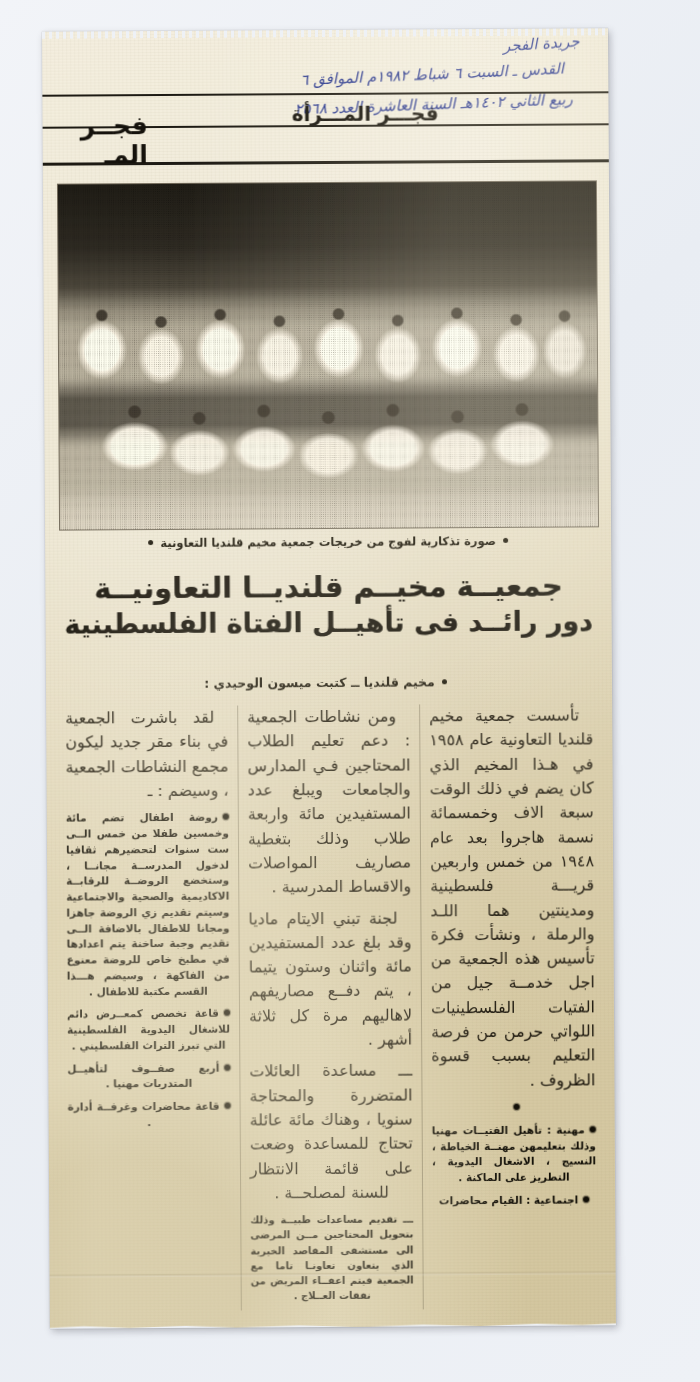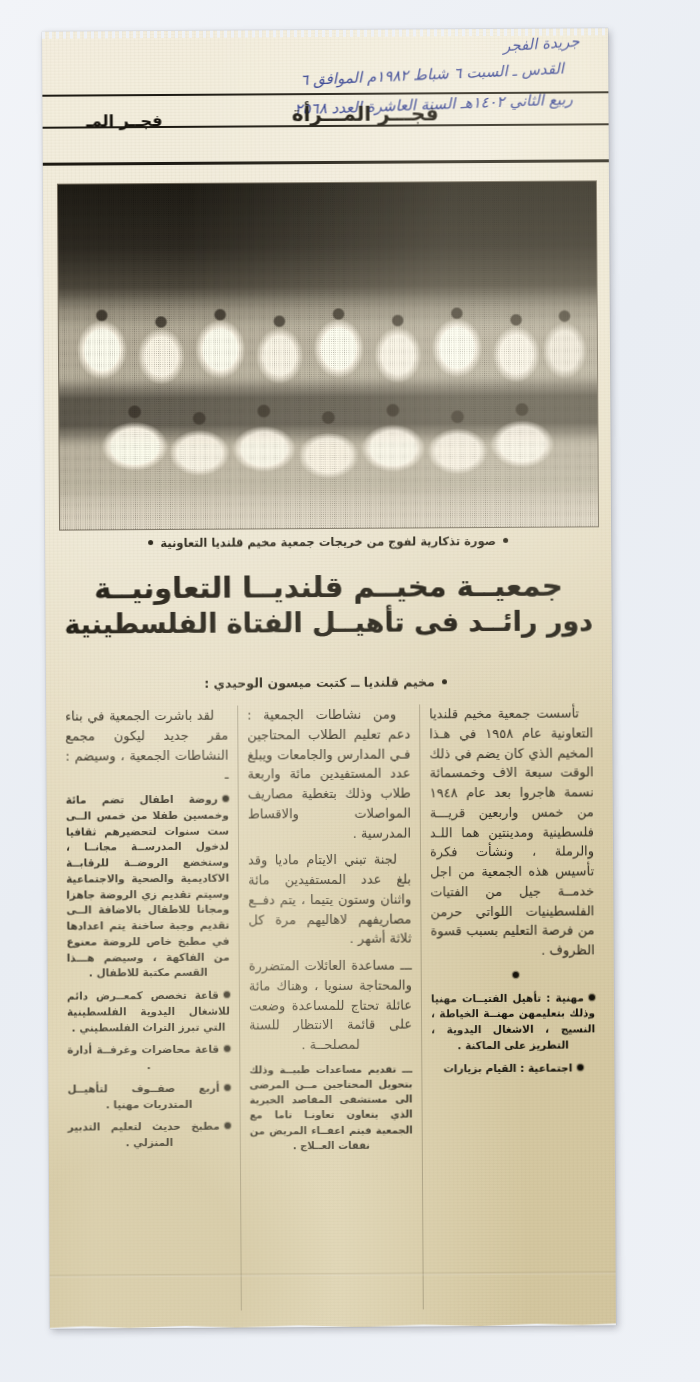--- a/index.html
+++ b/index.html
@@ -94,21 +94,21 @@
   #rule-3{top:131px;height:2.6px;}
 
   
   .masthead-word{
     position:absolute;
     font-family:"DejaVu Sans","Liberation Sans",sans-serif;
     font-weight:bold;color:#15120c;
     letter-spacing:1px;
   }
   #mh-main{ right:170px; top:72px; font-size:20px; }
-  #mh-side{ right:446px; top:80px; font-size:16px; }
+  #mh-side{ right:461px; top:80px; font-size:25px; }
 
   
   #photo-wrap{
     position:absolute;left:14px;top:152px;width:538px;height:345px;
     border:1px solid rgba(30,25,15,.45);
     overflow:hidden;
     background:#b9b099;
   }
   #photo{
     position:absolute;inset:0;
@@ -222,21 +222,21 @@
   .col{
     width:182px;
     padding:0 9px;
     box-sizing:border-box;
     direction:rtl;
     position:relative;
   }
   .col + .col{ border-inline-start:1px solid rgba(40,33,18,.30); }
 
   .para{
-    font-size:13px;
+    font-size:16px;
     line-height:1.52;
     color:#1b160c;
     text-align:justify;
     text-align-last:center;
     margin:0 0 7px 0;
     letter-spacing:.1px;
   }
   .para.indent{ text-indent:14px; text-align-last:right; }
   .para.bold{ font-weight:bold; color:#110e06; font-size:10px; letter-spacing:.15px;}
   .para.dash::before{ content:"ـــ "; }
@@ -307,35 +307,34 @@
 
     <div id="byline">
       <span class="bullet-dot"></span><span>مخيم قلنديا ــ كتبت ميسون الوحيدي :</span>
     </div>
 
     <div id="columns">
         <div class="col">
           <p class="para indent">تأسست جمعية مخيم قلنديا التعاونية عام ١٩٥٨ في هـذا المخيم الذي كان يضم في ذلك الوقت سبعة الاف وخمسمائة نسمة هاجروا بعد عام ١٩٤٨ من خمس واربعين قريـــة فلسطينية ومدينتين هما اللـد والرملة ، ونشأت فكرة تأسيس هذه الجمعية من اجل خدمــة جيل من الفتيات الفلسطينيات اللواتي حرمن من فرصة التعليم بسبب قسوة الظروف .</p>
           <p class="li"><span class="b"></span></p>
           <p class="li"><span class="b"></span><span>مهنية : تأهيل الفتيــات مهنيا وذلك بتعليمهن مهنــة الخياطة ، النسيج ، الاشغال اليدوية ، التطريز على الماكنة .</span></p>
-          <p class="li"><span class="b"></span><span>اجتماعية : القيام بزيارات</span></p>
+          <p class="li"><span class="b"></span><span>اجتماعية : القيام محاضرات</span></p>
         </div>
         <div class="col">
           <p class="para indent">ومن نشاطات الجمعية : دعم تعليم الطلاب المحتاجين فـي المدارس والجامعات ويبلغ عدد المستفيدين مائة واربعة طلاب وذلك بتغطية مصاريف المواصلات والاقساط المدرسية .</p>
           <p class="para indent">لجنة تبني الايتام ماديا وقد بلغ عدد المستفيدين مائة واثنان وستون يتيما ، يتم دفــع مصاريفهم لاهاليهم مرة كل ثلاثة أشهر .</p>
           <p class="para dash">مساعدة العائلات المتضررة والمحتاجة سنويا ، وهناك مائة عائلة تحتاج للمساعدة وضعت على قائمة الانتظار للسنة لمصلحــة .</p>
           <p class="para dash bold">تقديم مساعدات طبيــة وذلك بتحويل المحتاجين مــن المرضى الى مستشفى المقاصد الخيرية الذي يتعاون تعاونـا تاما مع الجمعية فيتم اعفــاء المريض من نفقات العــلاج .</p>
         </div>
         <div class="col">
           <p class="para indent">لقد باشرت الجمعية في بناء مقر جديد ليكون مجمع النشاطات الجمعية ، وسيضم : ـ</p>
           <p class="li"><span class="b"></span><span>روضة اطفال تضم مائة وخمسين طفلا من خمس الــى ست سنوات لتحضيرهم ثقافيا لدخول المدرســة مجانــا ، وستخضع الروضــة للرقابــة الاكاديمية والصحية والاجتماعية وسيتم تقديم زي الروضة جاهزا ومجانا للاطفال بالاضافة الــى تقديم وجبة ساخنة يتم اعدادها في مطبخ خاص للروضة معنوع من الفاكهة ، وسيضم هـــذا القسم مكتبة للاطفال .</span></p>
           <p class="li"><span class="b"></span><span>قاعة تخصص كمعــرض دائم للاشغال اليدوية الفلسطينية التي تبرز التراث الفلسطيني .</span></p>
+          <p class="li"><span class="b"></span><span>أربع صفــوف لتأهيــل المتدربات مهنيا .</span></p>
           <p class="li"><span class="b"></span><span>قاعة محاضرات وغرفــة أدارة .</span></p>
-          <p class="li"><span class="b"></span><span>أربع صفــوف لتأهيــل المتدربات مهنيا .</span></p>
-          <p class="li"><span class="b"></span><span>مطبخ حديث لتعليم التدبير المنزلي .</span></p>
         </div>
       </div>
 
   </div>
 
   <div id="ink-wear"></div>
   <div id="fold"></div>
 </div>
 
 </body></html>

